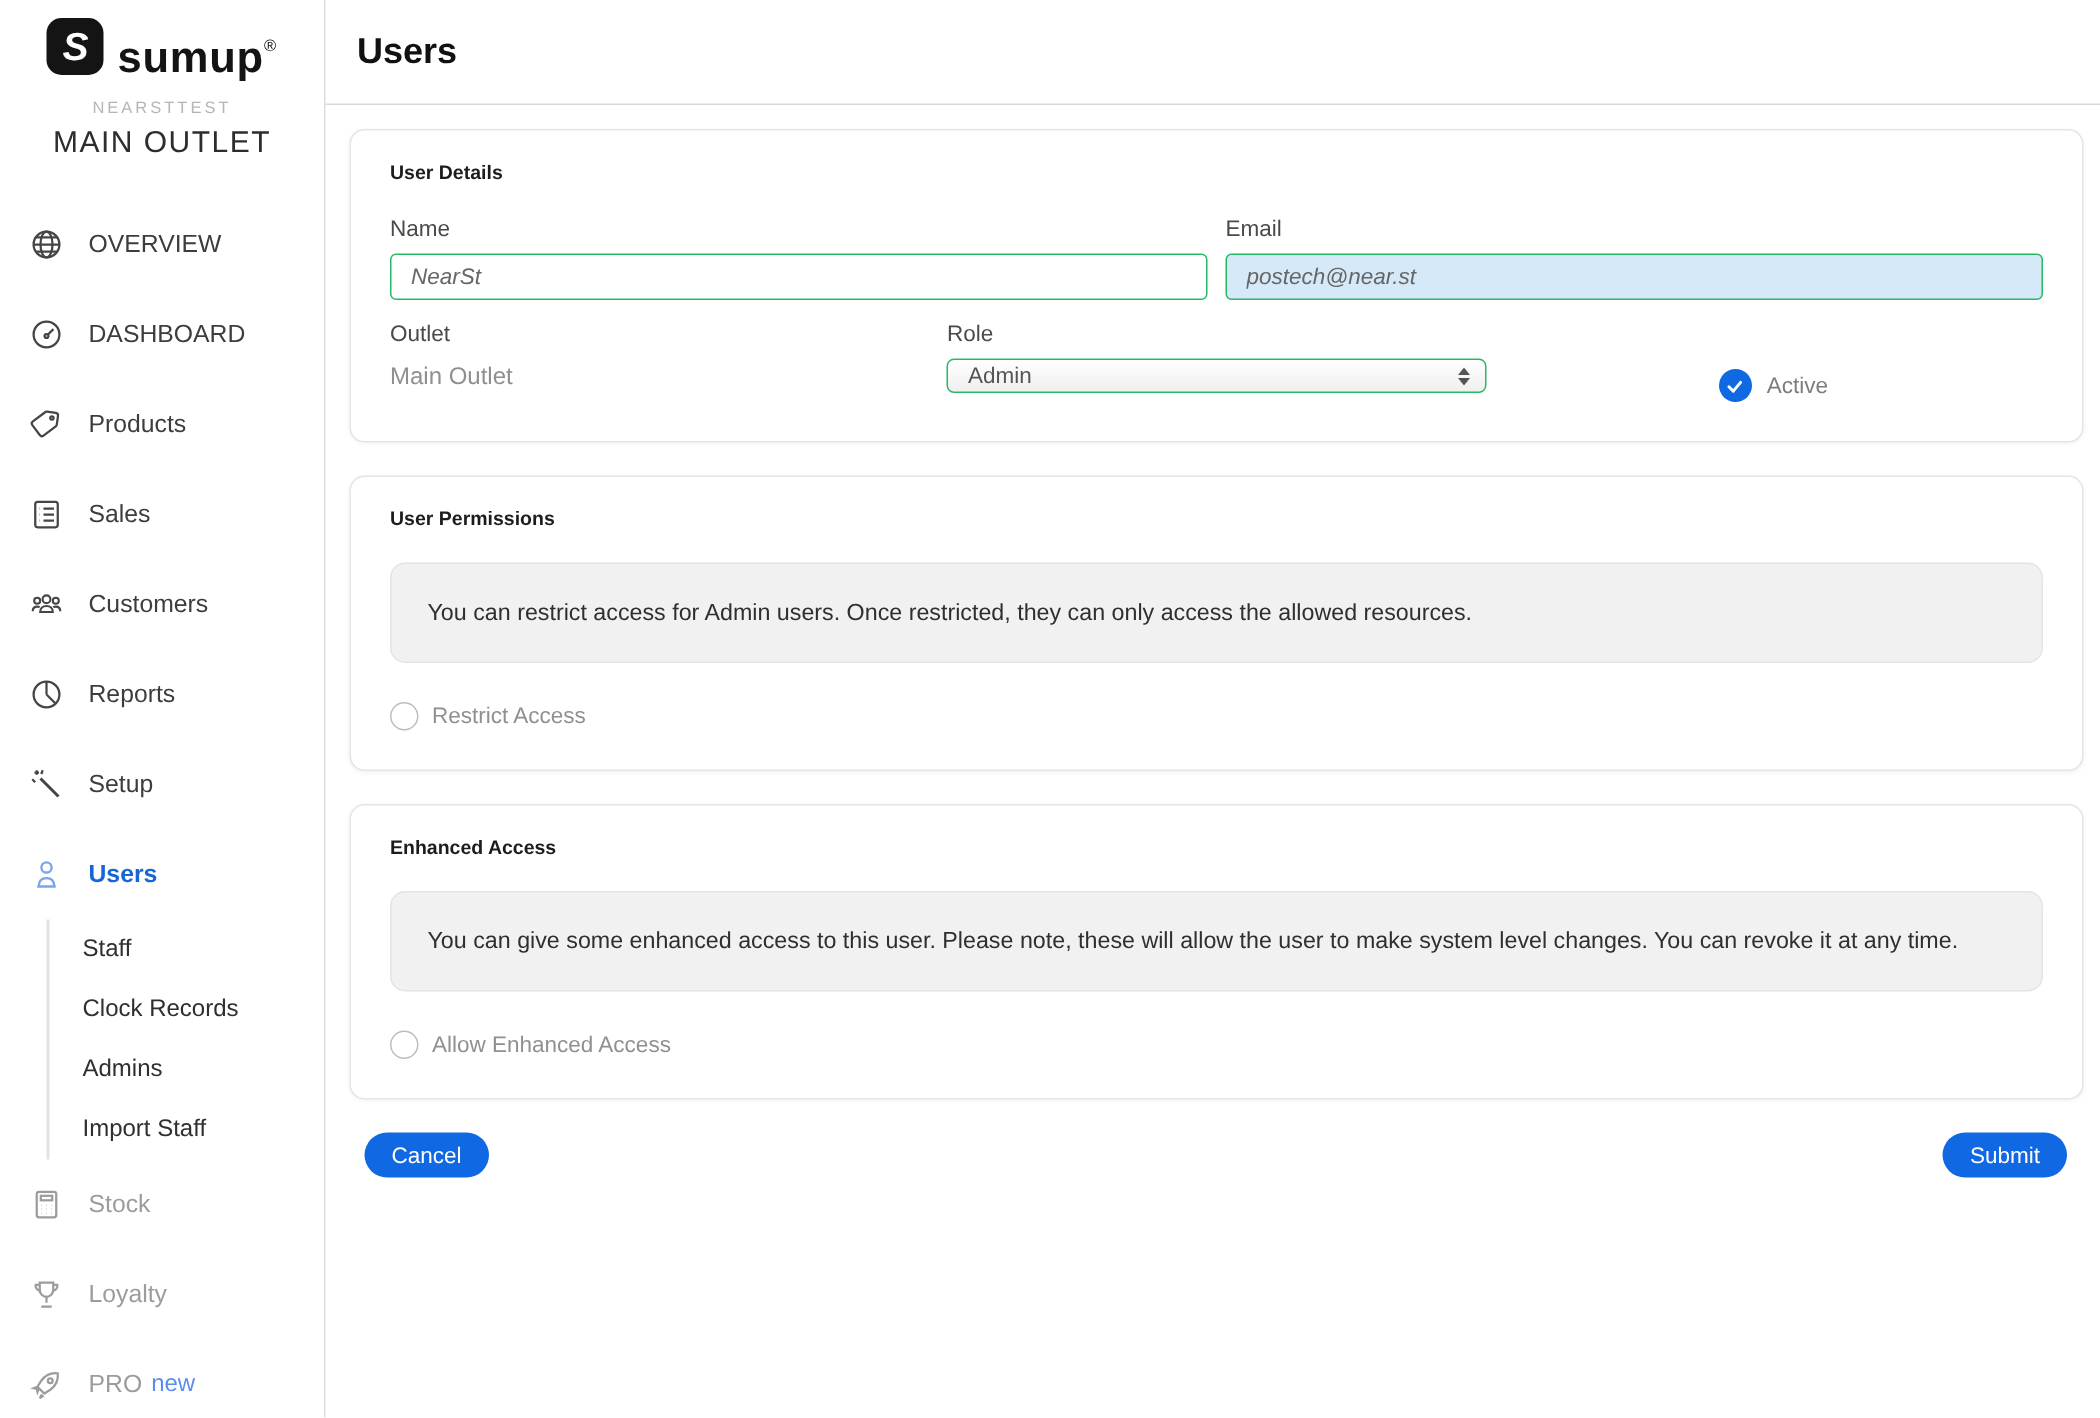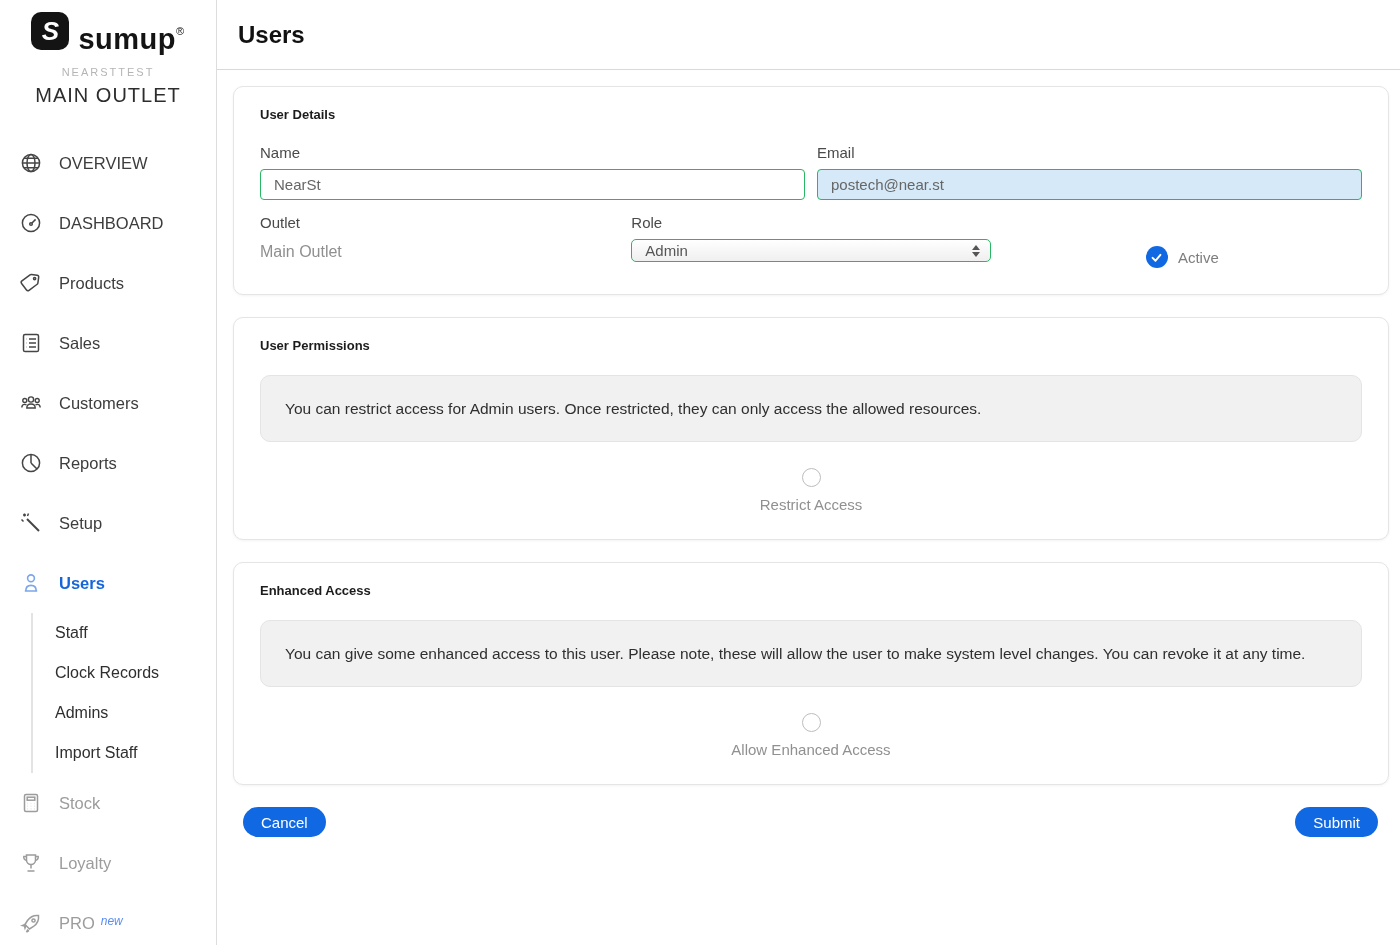--- a/index.html
+++ b/index.html
@@ -41,21 +41,21 @@
   .nav-item.gray .ic { color: #9c9c9c; }
   .nav-item.active { color: #1766d9; font-weight: 700; }
   .nav-item.active .ic { color: #7ba7ea; }
   .submenu {
     margin-left: 31px; border-left: 2px solid #e3e3e3; padding-left: 22px;
   }
   .submenu-item {
     height: 40px; display: flex; align-items: center;
     font-size: 16px; color: #2f2f2f; cursor: pointer;
   }
-  .pro-badge { font-size: 12px; color: #5b8def; margin-left: 6px; vertical-align: 7px; font-style: italic; }
+  .pro-badge { font-size: 16px; color: #5b8def; margin-left: 6px; vertical-align: 7px; }
   .pro-label { display: flex; align-items: flex-start; text-align: right; }
 
   
   .main { flex: 1; display: flex; flex-direction: column; }
   .page-header {
     height: 70px; min-height: 70px; border-bottom: 1px solid #d9d9d9;
     display: flex; align-items: center; padding-left: 21px;
   }
   .page-title { font-size: 24px; font-weight: 700; color: #111; }
 
@@ -70,20 +70,21 @@
 
   .grid2 { display: grid; grid-template-columns: 1fr 1fr; column-gap: 12px; }
   .grid3 { display: grid; grid-template-columns: 1fr 1fr 1fr; column-gap: 12px; margin-top: 14px; }
 
   .field-label { font-size: 15px; color: #4a4a4a; display: flex; align-items: center; gap: 6px; margin: 0 0 8px 0; }
   .row2 .field-label { margin-top: 14px; }
   .text-input {
     width: 100%; height: 31px; border: 1.5px solid #28b865; border-radius: 4px;
     padding: 0 13px; font-size: 15px; color: #666; background: #fff; outline: none;
     font-family: "Liberation Sans", sans-serif;
+    font-style: italic;
   }
   .text-input.autofill { background: #d5e9f8; }
   .text-input.password { letter-spacing: 2px; font-size: 13px; color: #3b3b3b; font-weight: 700; }
 
   .info-dot {
     width: 14px; height: 14px; border-radius: 50%; background: #171717; color: #fff;
     font-size: 10px; font-weight: 700; display: inline-flex; align-items: center; justify-content: center;
     line-height: 1; cursor: pointer;
   }
 
@@ -104,21 +105,21 @@
     width: 22px; height: 22px; border-radius: 50%; background: #1168e3;
     display: flex; align-items: center; justify-content: center; cursor: pointer; flex: none;
   }
   .check-label { font-size: 15px; color: #7d7d7d; }
 
   .note-box {
     background: #f1f1f1; border: 1px solid #e4e4e4; border-radius: 10px;
     padding: 20px 24px; font-size: 15.5px; color: #2f2f2f; line-height: 25px;
     margin: 0 0 26px 0;
   }
-  .radio-row { display: flex; align-items: center; gap: 9px; margin-top: 2px; flex-direction: column; }
+  .radio-row { display: flex; align-items: center; gap: 9px; margin-top: 2px; }
   .radio-circle {
     width: 19px; height: 19px; border-radius: 50%; border: 1px solid #bdbdbd;
     background: #fff; cursor: pointer; flex: none;
   }
   .radio-label { font-size: 15px; color: #909090; }
 
   .btn-row { display: flex; justify-content: space-between; padding: 0 11px 0 10px; margin-top: 22px; }
   .pill-btn {
     height: 30px; border: none; border-radius: 16px; background: #1168e3; color: #fff;
     font-size: 15px; font-weight: 400; padding: 0 18px; cursor: pointer;

